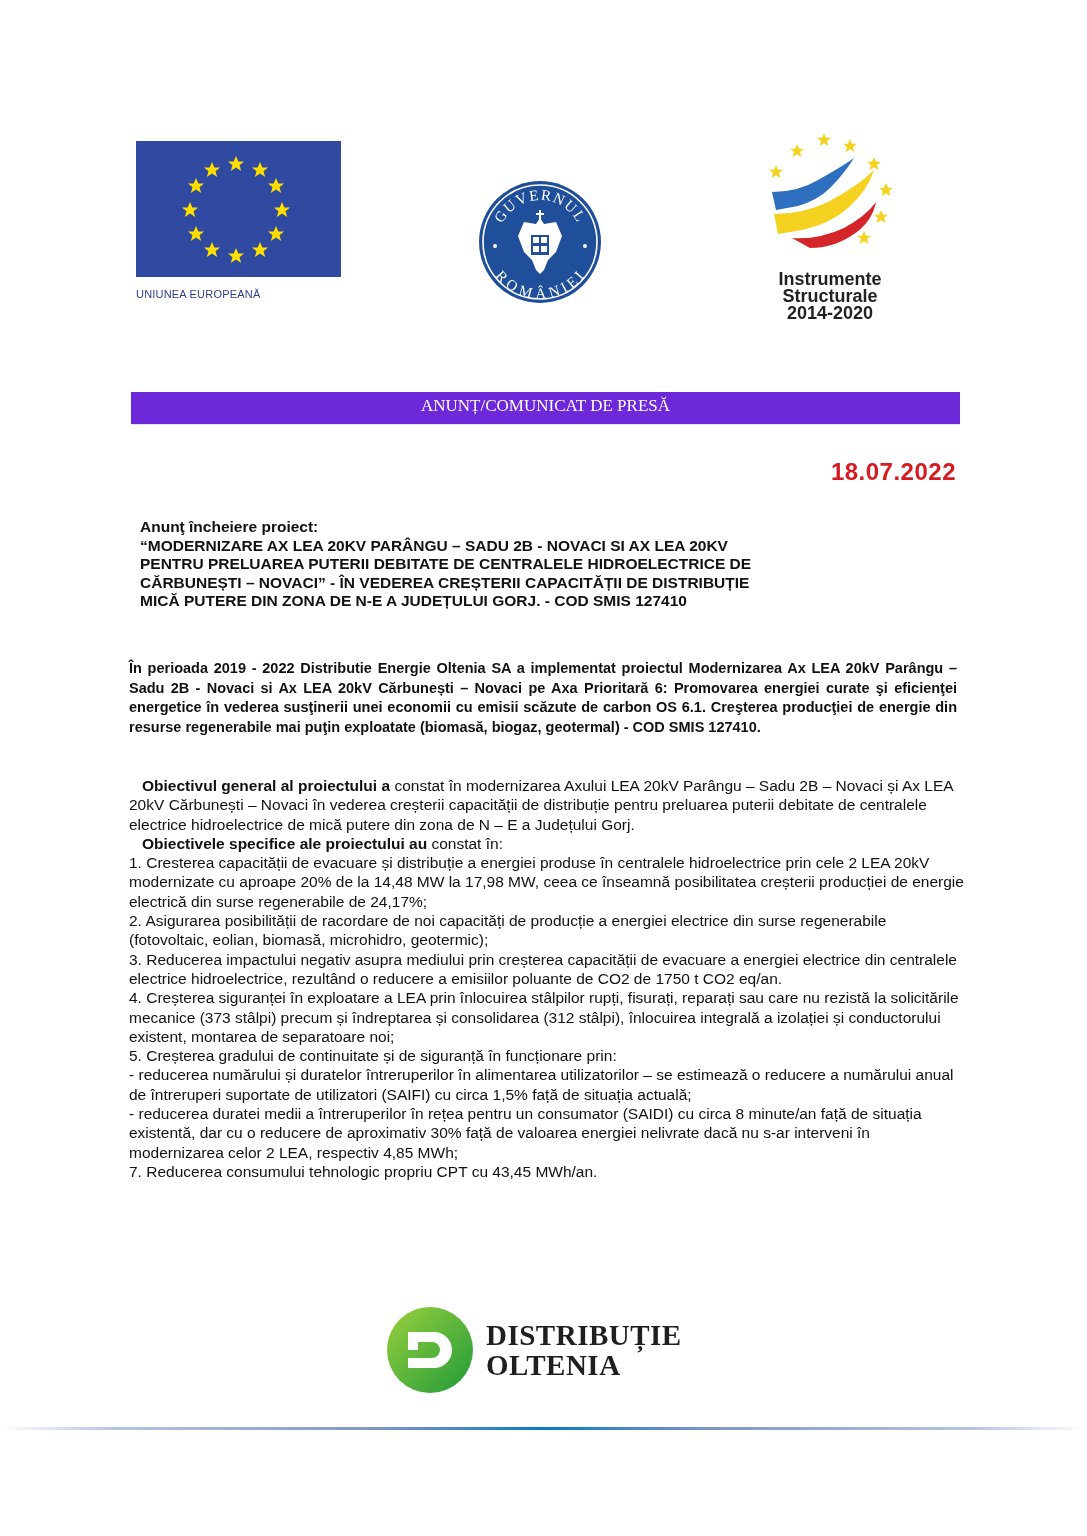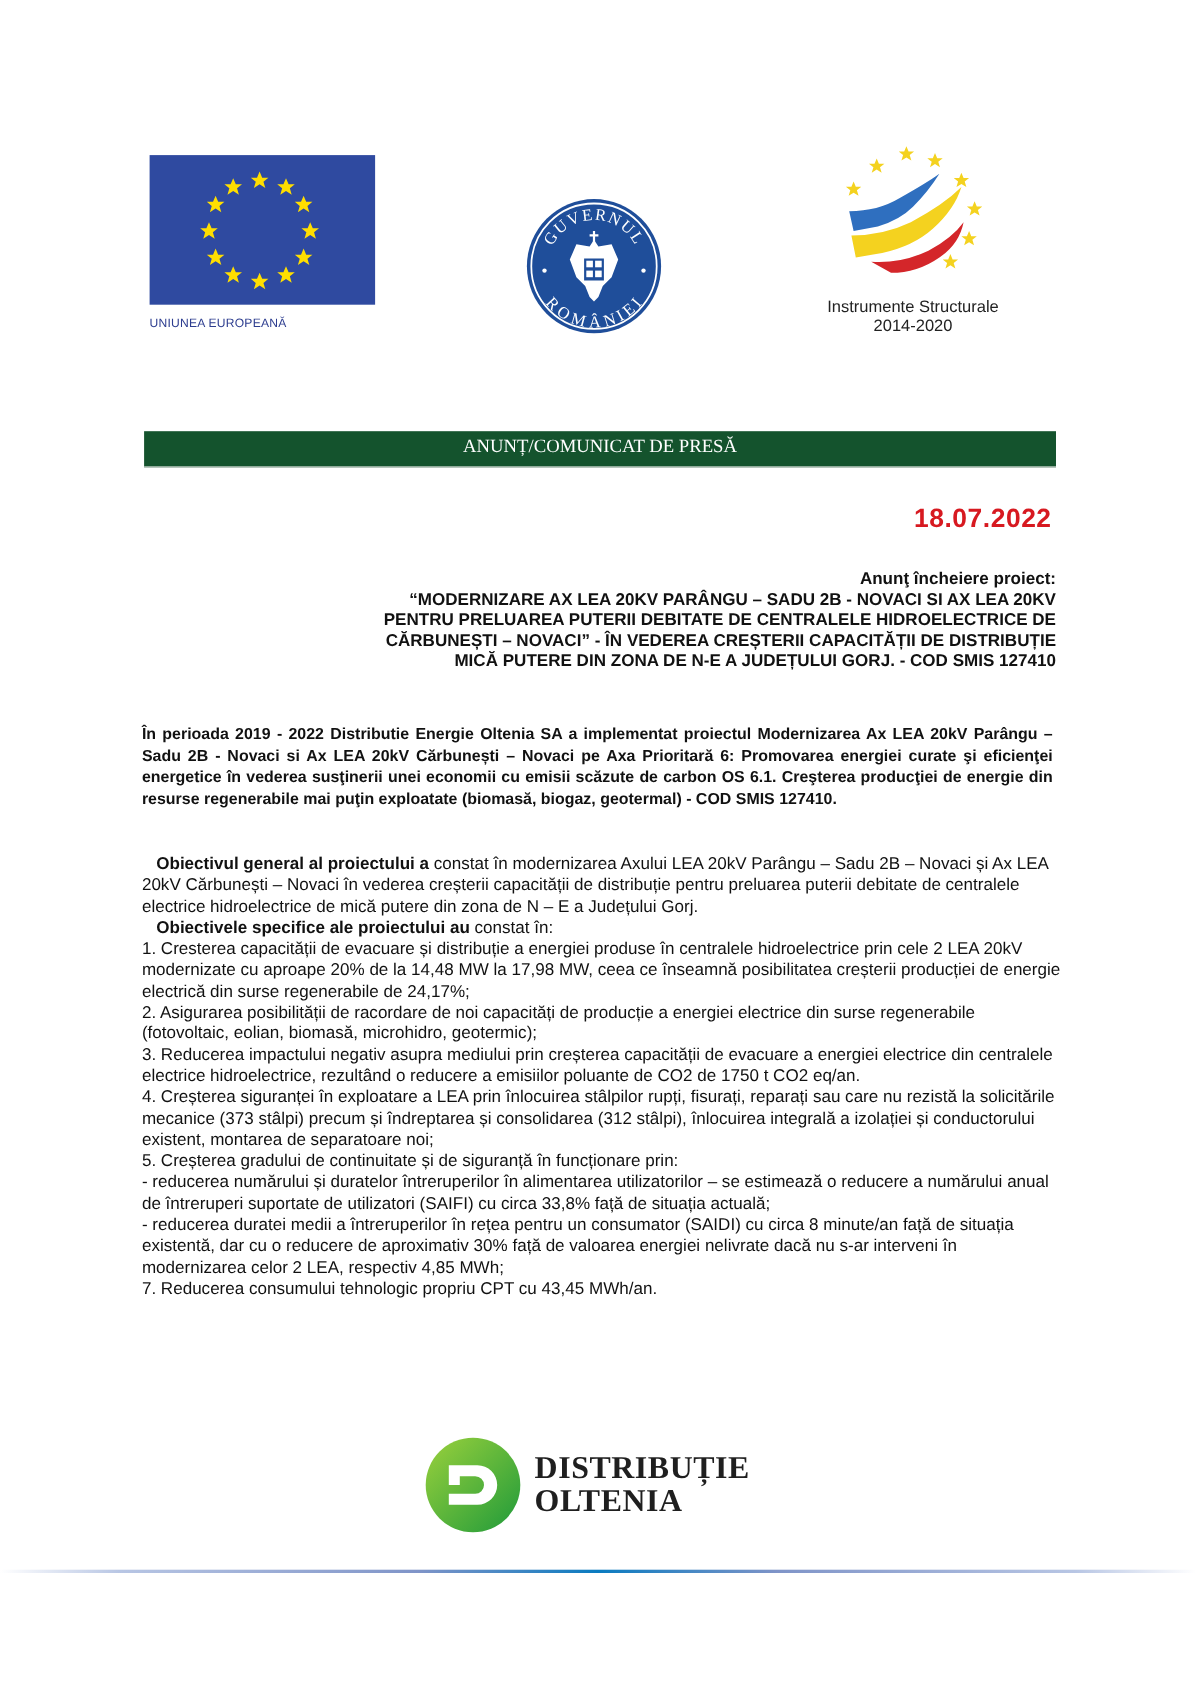--- a/index.html
+++ b/index.html
@@ -5,27 +5,27 @@
     html, body { margin: 0; padding: 0; background: #ffffff; }
     body { width: 1087px; height: 1536px; position: relative; overflow: hidden; font-family: "Liberation Sans", sans-serif; color: #111; }
 
     .eu-flag { position: absolute; left: 136px; top: 141px; width: 205px; height: 136px; background: #2f4aa0; }
     .eu-flag svg { position: absolute; left: 0; top: 0; }
     .eu-label { position: absolute; left: 136px; top: 288px; width: 210px; font-size: 11px; color: #2d3d8f; letter-spacing: 0.2px; white-space: nowrap; }
 
     .gov-seal { position: absolute; left: 478px; top: 180px; width: 124px; height: 124px; }
 
     .is-logo { position: absolute; left: 758px; top: 130px; width: 150px; height: 125px; }
-    .is-label { position: absolute; left: 730px; top: 271px; width: 200px; text-align: center; font-size: 15px; font-weight: normal; color: #222; line-height: 17px; }
+    .is-label { position: absolute; left: 730px; top: 271px; width: 200px; text-align: center; font-size: 18px; font-weight: bold; color: #222; line-height: 17px; }
 
-    .banner { position: absolute; left: 131px; top: 392px; width: 829px; height: 32px; background: #14532d; color: #fff; text-align: center; font-family: "Liberation Serif", serif; font-size: 17px; line-height: 28px; border-bottom: 1px solid #e4e4e4; }
+    .banner { position: absolute; left: 131px; top: 392px; width: 829px; height: 32px; background: #6d28d9; color: #fff; text-align: center; font-family: "Liberation Serif", serif; font-size: 17px; line-height: 28px; border-bottom: 1px solid #e4e4e4; }
 
     .date { position: absolute; right: 131px; top: 458px; font-family: "Liberation Sans", sans-serif; font-weight: bold; font-size: 24px; color: #d71920; letter-spacing: 0.5px; }
 
-    .title-block { position: absolute; left: 140px; top: 518px; width: 820px; text-align: right; font-weight: bold; font-size: 15.5px; line-height: 18.6px; }
+    .title-block { position: absolute; left: 140px; top: 518px; width: 820px; text-align: left; font-weight: bold; font-size: 15.5px; line-height: 18.6px; }
 
     .intro { position: absolute; left: 129px; top: 659px; width: 828px; font-weight: bold; font-size: 14.5px; line-height: 19.5px; text-align: justify; }
 
     .body { position: absolute; left: 129px; top: 776px; width: 840px; font-size: 15.5px; line-height: 19.3px; }
     .body p { margin: 0; }
     .body b { font-weight: bold; margin-left: 13px; }
 
     .do-logo { position: absolute; left: 386px; top: 1306px; width: 320px; height: 90px; font-family: Liberation Serif, serif; }
     .do-mark { position: absolute; left: 0; top: 0; width: 88px; height: 88px; }
     .do-text { position: absolute; left: 100px; top: 14px; font-weight: bold; font-size: 29px; line-height: 30px; color: #1f1f1f; letter-spacing: 0.5px; }
@@ -123,21 +123,21 @@
 <div class="intro">În perioada 2019 - 2022 Distributie Energie Oltenia SA a implementat proiectul Modernizarea Ax LEA 20kV Parângu – Sadu 2B - Novaci si Ax LEA 20kV Cărbunești – Novaci pe Axa Prioritară 6: Promovarea energiei curate şi eficienţei energetice în vederea susţinerii unei economii cu emisii scăzute de carbon OS 6.1. Creşterea producţiei de energie din resurse regenerabile mai puţin exploatate (biomasă, biogaz, geotermal) - COD SMIS 127410.</div>
 
 <div class="body">
   <p><b>Obiectivul general al proiectului a</b><span> constat în modernizarea Axului LEA 20kV Parângu – Sadu 2B – Novaci și Ax LEA 20kV Cărbunești – Novaci în vederea creșterii capacității de distribuție pentru preluarea puterii debitate de centralele electrice hidroelectrice de mică putere din zona de N – E a Județului Gorj.</span></p>
   <p><b>Obiectivele specifice ale proiectului au</b><span> constat în:</span></p>
   <p>1. Cresterea capacității de evacuare și distribuție a energiei produse în centralele hidroelectrice prin cele 2 LEA 20kV modernizate cu aproape 20% de la 14,48 MW la 17,98 MW, ceea ce înseamnă posibilitatea creșterii producției de energie electrică din surse regenerabile de 24,17%;</p>
   <p>2. Asigurarea posibilității de racordare de noi capacități de producție a energiei electrice din surse regenerabile (fotovoltaic, eolian, biomasă, microhidro, geotermic);</p>
   <p>3. Reducerea impactului negativ asupra mediului prin creșterea capacității de evacuare a energiei electrice din centralele electrice hidroelectrice, rezultând o reducere a emisiilor poluante de CO2 de 1750 t CO2 eq/an.</p>
   <p>4. Creșterea siguranței în exploatare a LEA prin înlocuirea stâlpilor rupți, fisurați, reparați sau care nu rezistă la solicitările mecanice (373 stâlpi) precum și îndreptarea și consolidarea (312 stâlpi), înlocuirea integrală a izolației și conductorului existent, montarea de separatoare noi;</p>
   <p>5. Creșterea gradului de continuitate și de siguranță în funcționare prin:</p>
-  <p>- reducerea numărului și duratelor întreruperilor în alimentarea utilizatorilor – se estimează o reducere a numărului anual de întreruperi suportate de utilizatori (SAIFI) cu circa 33,8% față de situația actuală;</p>
+  <p>- reducerea numărului și duratelor întreruperilor în alimentarea utilizatorilor – se estimează o reducere a numărului anual de întreruperi suportate de utilizatori (SAIFI) cu circa 1,5% față de situația actuală;</p>
   <p>- reducerea duratei medii a întreruperilor în rețea pentru un consumator (SAIDI) cu circa 8 minute/an față de situația existentă, dar cu o reducere de aproximativ 30% față de valoarea energiei nelivrate dacă nu s-ar interveni în modernizarea celor 2 LEA, respectiv 4,85 MWh;</p>
   <p>7. Reducerea consumului tehnologic propriu CPT cu 43,45 MWh/an.</p>
 </div>
 
 <div class="do-logo">
   <svg class="do-mark" width="88" height="88" viewBox="0 0 88 88">
     <defs>
       <linearGradient id="dg" x1="0" y1="0" x2="1" y2="1">
         <stop offset="0" stop-color="#9bd13c"></stop>
         <stop offset="1" stop-color="#1f9a3a"></stop>

